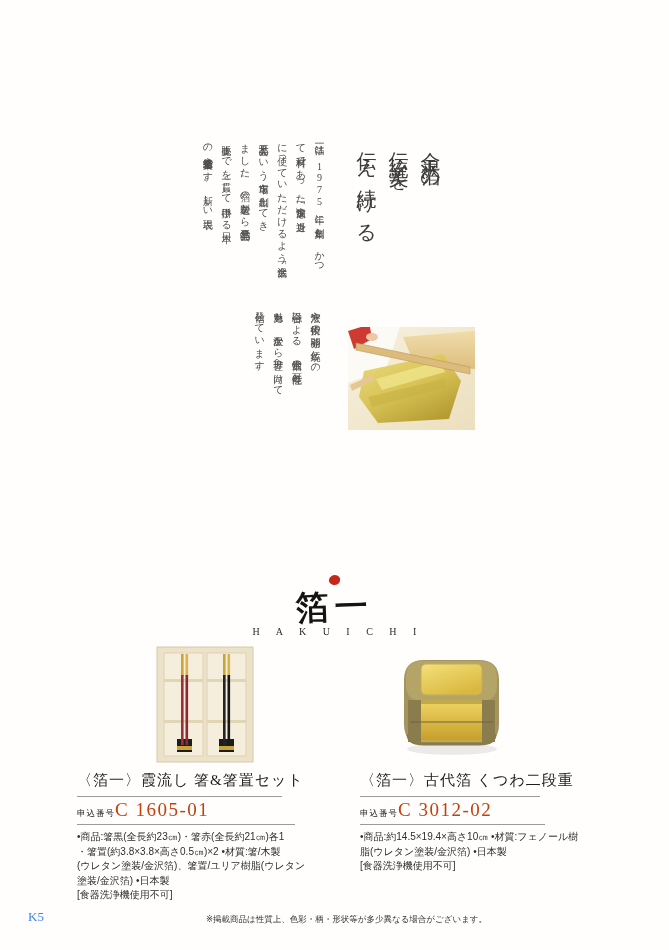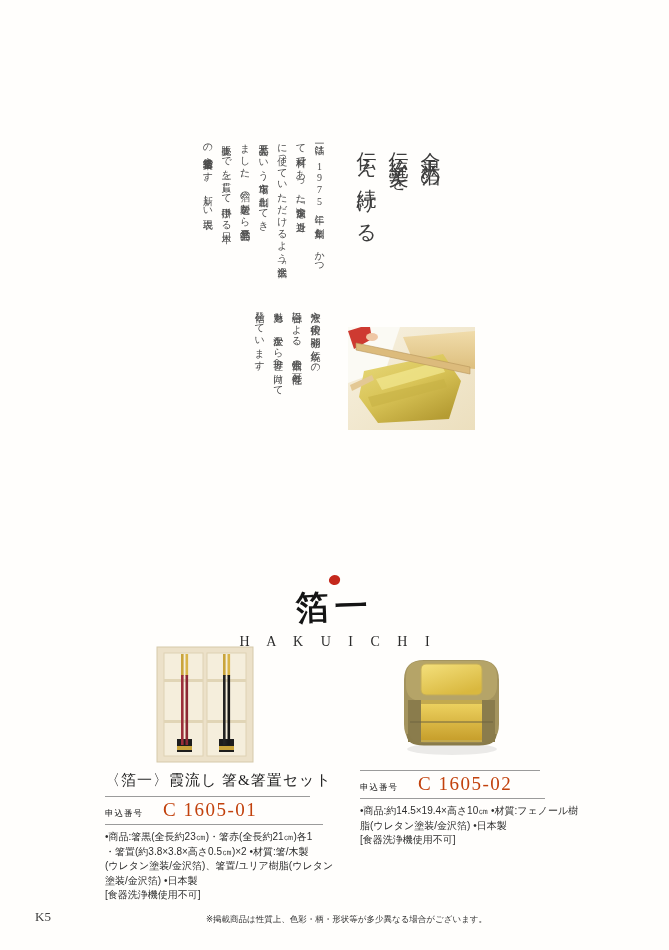--- a/index.html
+++ b/index.html
@@ -29,50 +29,50 @@
   .brand{position:absolute;left:0;top:575px;width:669px;text-align:center;}
   .brand-seal{
     width:11px;height:10px;margin:0 auto 3px auto;background:#c5281c;
     border-radius:62% 45% 55% 48%;transform:rotate(12deg);
   }
   .brand-kanji{
     font-size:33px;line-height:38px;color:#141414;letter-spacing:6px;
     transform:rotate(-2deg);font-weight:bold;
   }
   .brand-roman{
-    margin-top:8px;font-size:14px;letter-spacing:7px;color:#2c2c2c;
+    font-size:10px;letter-spacing:7px;color:#2c2c2c;
     padding-left:7px;font-family:"Liberation Serif",serif;
   }
 
   
   .p1-photo{position:absolute;left:155px;top:646px;width:100px;height:119px;}
   .p2-photo{position:absolute;left:398px;top:656px;width:107px;height:101px;}
 
   
   .product{position:absolute;top:770px;}
-  .product-1{left:105px;width:220px;}
+  .product-1{left:77px;width:220px;}
   .product-2{left:360px;width:190px;}
   .product-title{
     font-size:15px;color:#1e1e1e;letter-spacing:1px;line-height:20px;
     margin-bottom:6px;white-space:nowrap;
   }
   .rule{height:1px;background:#9b9b9b;}
-  .order-row{display:flex;align-items:baseline;gap:20px;padding:2px 0 3px 0;}
+  .order-row{display:flex;align-items:baseline;gap:0;padding:2px 0 3px 0;}
   .order-label{
     font-size:8.5px;color:#222;letter-spacing:1px;
     font-family:"Liberation Sans","DejaVu Sans",sans-serif;
   }
   .order-code{font-size:19px;color:#c2410c;letter-spacing:1.5px;}
   .specs{
     margin-top:5px;font-size:10px;line-height:14.5px;color:#2d2d2d;
     white-space:pre;font-family:"Liberation Sans","DejaVu Sans",sans-serif;
   }
 
   
-  .page-num{position:absolute;left:35px;top:909px;font-size:13px;color:#404040;}
+  .page-num{position:absolute;left:28px;top:909px;font-size:13px;color:#3b82f6;}
   .footer-note{
     position:absolute;left:12px;top:914px;width:669px;text-align:center;
     font-size:8.5px;color:#333;
     font-family:"Liberation Sans","DejaVu Sans",sans-serif;
   }
 </style>
 </head>
 <body>
 
 <div class="page">
@@ -190,24 +190,25 @@
     </div>
     <div class="rule" style="width:218px"></div>
     <div class="specs">•商品:箸黒(全長約23㎝)・箸赤(全長約21㎝)各1
 ・箸置(約3.8×3.8×高さ0.5㎝)×2 •材質:箸/木製
 (ウレタン塗装/金沢箔)、箸置/ユリア樹脂(ウレタン
 塗装/金沢箔) •日本製
 [食器洗浄機使用不可]</div>
   </div>
 
   <div class="product product-2">
+    <div class="product-title">〈箔一〉古代箔 くつわ二段重</div>
     <div class="rule" style="width:180px"></div>
     <div class="order-row">
       <span class="order-label">申込番号</span>
-      <span class="order-code">C 1605-02</span>
+      <span class="order-code">C 3012-02</span>
     </div>
     <div class="rule" style="width:185px"></div>
     <div class="specs">•商品:約14.5×19.4×高さ10㎝ •材質:フェノール樹
 脂(ウレタン塗装/金沢箔) •日本製
 [食器洗浄機使用不可]</div>
   </div>
 
   <div class="page-num">K5</div>
   <div class="footer-note">※掲載商品は性質上、色彩・柄・形状等が多少異なる場合がございます。</div>
 

